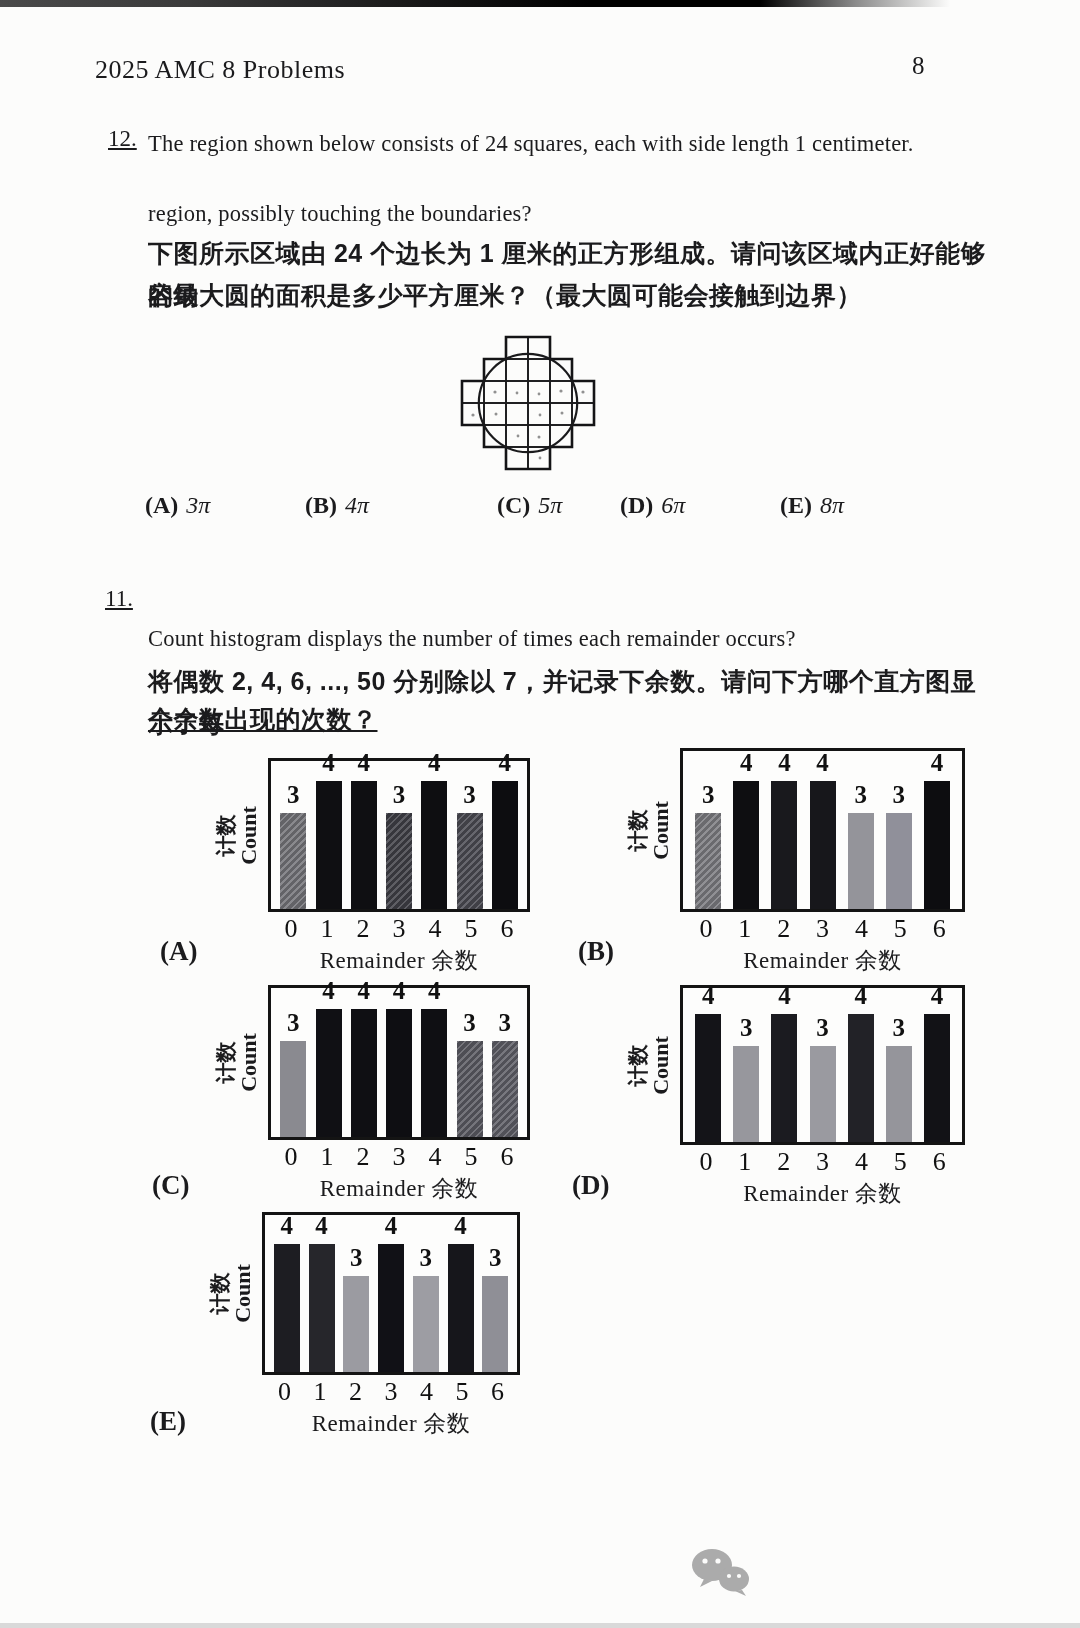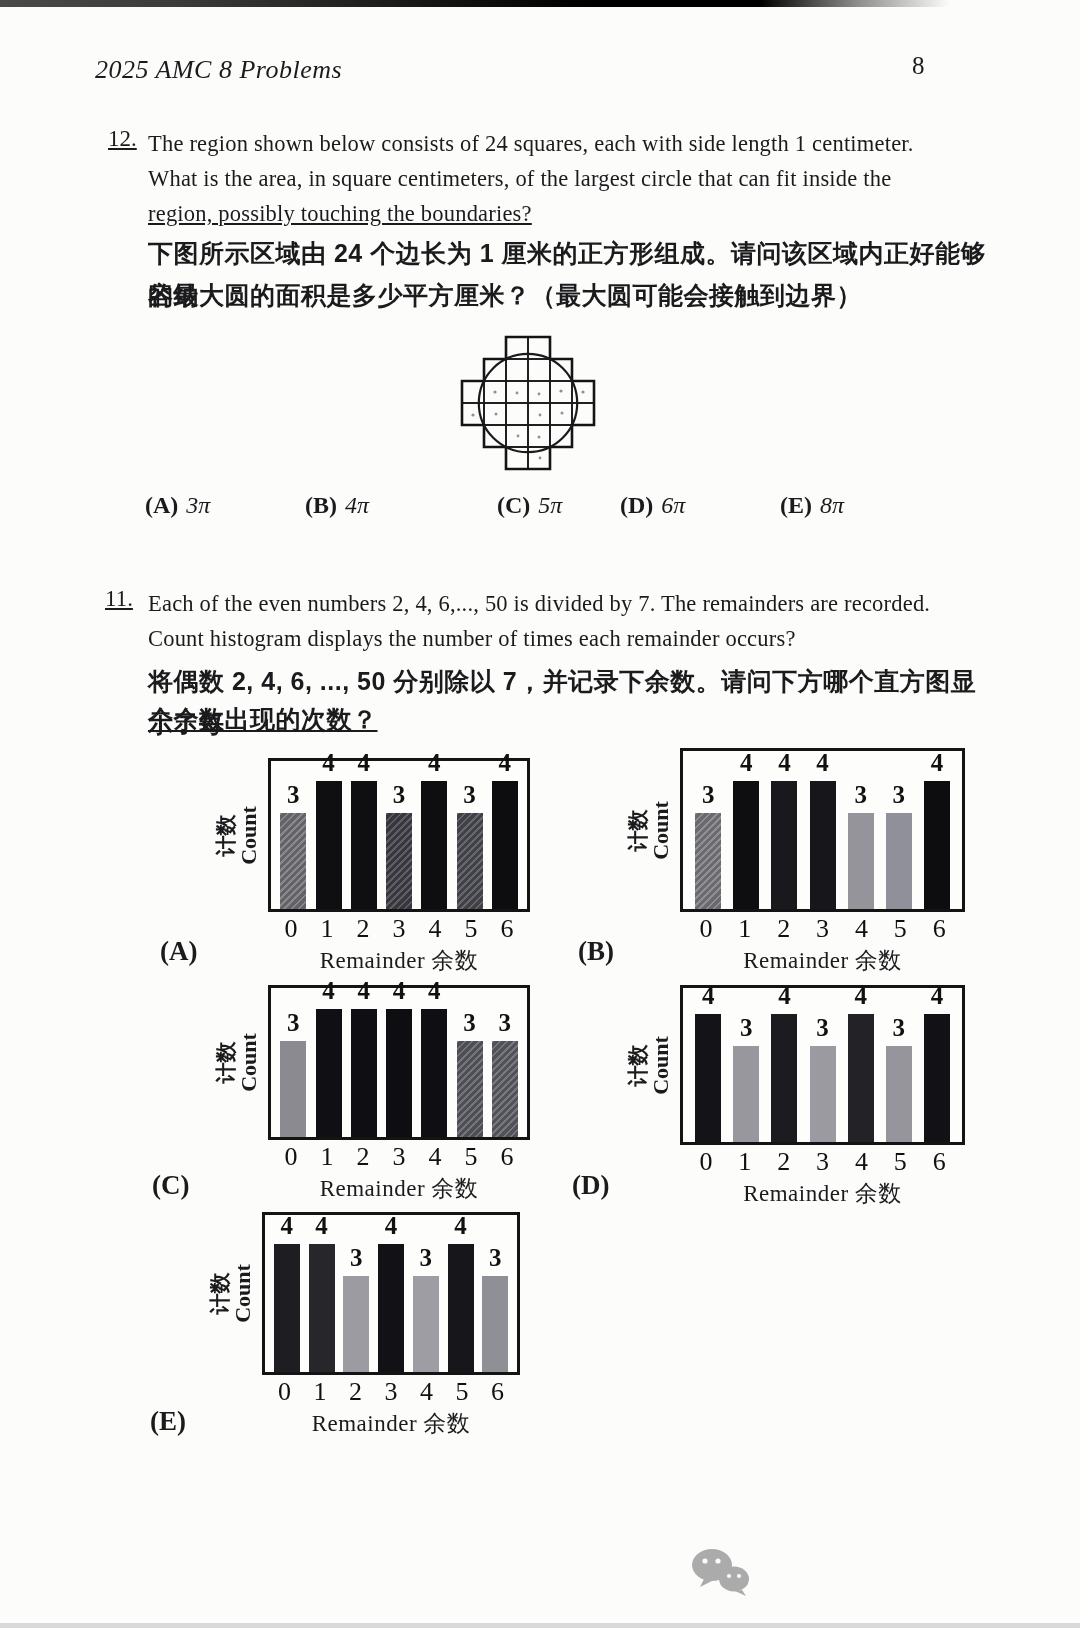--- a/index.html
+++ b/index.html
@@ -3,21 +3,21 @@
 <meta charset="utf-8">
 <style>
   html,body{margin:0;padding:0;background:#e9e9e9;}
   #page{position:relative;width:1080px;height:1628px;background:#fcfcfb;margin:0 auto;overflow:hidden;
         font-family:"Liberation Serif","DejaVu Serif",serif;color:#1b1b1d;}
   
   #scan-top{position:absolute;left:0;top:0;width:950px;height:7px;
     background:linear-gradient(to right,#4a4a4a 0%,#3a3a3a 20%,#161616 45%,#000 62%,#000 80%,#8a8a8a 90%,rgba(200,200,200,0) 100%);}
   #scan-bottom{position:absolute;left:0;bottom:0;width:100%;height:5px;background:#d9d9d9;}
   
-  .hdr-title{position:absolute;left:95px;top:55px;font-style:italic;font-size:26px;letter-spacing:.5px;}
+  .hdr-title{position:absolute;left:95px;top:55px;font-size:26px;letter-spacing:.5px;}
   .hdr-page{position:absolute;left:912px;top:52px;font-size:25px;}
   
   .pnum{position:absolute;font-size:23px;text-decoration:underline;}
   .ptext{position:absolute;font-size:22.5px;line-height:35px;width:820px;letter-spacing:.2px;}
   .ztext{position:absolute;font-size:25px;line-height:42px;width:840px;
          font-family:"Liberation Sans","DejaVu Sans",sans-serif;font-weight:600;letter-spacing:.5px;}
   
   #fig12{position:absolute;left:458px;top:333px;}
   
   .opt{position:absolute;top:492px;font-size:24px;white-space:nowrap;}
@@ -51,22 +51,21 @@
 <div id="page">
 
   <div id="scan-top"></div>
   <div id="scan-bottom"></div>
 
   <div class="hdr-title">2025 AMC 8 Problems</div>
   <div class="hdr-page">8</div>
 
   <div class="pnum" style="left:108px;top:126px;">12.</div>
   <div class="ptext" style="left:148px;top:126px;">The region shown below consists of 24 squares, each with side length 1 centimeter.</div>
-  <div class="ptext" style="left:148px;top:161px;">What is the area, in square centimeters, of the largest circle that can fit inside the</div>
-  <div class="ptext" style="left:148px;top:196px;text-decoration:underline;">region, possibly touching the boundaries?</div>
+  <div class="ptext" style="left:148px;top:196px;">region, possibly touching the boundaries?</div>
   <div class="ztext" style="left:148px;top:232px;">下图所示区域由 24 个边长为 1 厘米的正方形组成。请问该区域内正好能够容纳</div>
   <div class="ztext" style="left:148px;top:274px;">的最大圆的面积是多少平方厘米？（最大圆可能会接触到边界）</div>
 
   <svg id="fig12" width="140" height="140" viewBox="0 0 140 140">
     <g stroke="#1c1c1e" stroke-width="1.7" fill="none">
 
       <rect x="48" y="4" width="22" height="22"></rect>
         <rect x="70" y="4" width="22" height="22"></rect>
 
       <rect x="26" y="26" width="22" height="22"></rect>
@@ -124,21 +123,20 @@
     <span class="olabel">(C)</span><span class="oval">5π</span>
   </div>
   <div class="opt" style="left:620px;">
     <span class="olabel">(D)</span><span class="oval">6π</span>
   </div>
   <div class="opt" style="left:780px;">
     <span class="olabel">(E)</span><span class="oval">8π</span>
   </div>
 
   <div class="pnum" style="left:105px;top:586px;">11.</div>
-  <div class="ptext" style="left:148px;top:586px;">Each of the even numbers 2, 4, 6,..., 50 is divided by 7.  The remainders are recorded.</div>
   <div class="ptext" style="left:148px;top:621px;">Count histogram displays the number of times each remainder occurs?</div>
   <div class="ztext" style="left:148px;top:660px;">将偶数 2, 4, 6, ..., 50 分别除以 7，并记录下余数。请问下方哪个直方图显示了每</div>
   <div class="ztext" style="left:148px;top:698px;text-decoration:underline;">个余数出现的次数？</div>
 
   <div class="hist" style="--bx:268px;--by:758px;--bw:262px;--bh:154px;">
     <div class="ylabel">
       <div class="ylabel-inner">
         <div class="yl-zh">计数</div>
         <div class="yl-en">Count</div>
       </div>

